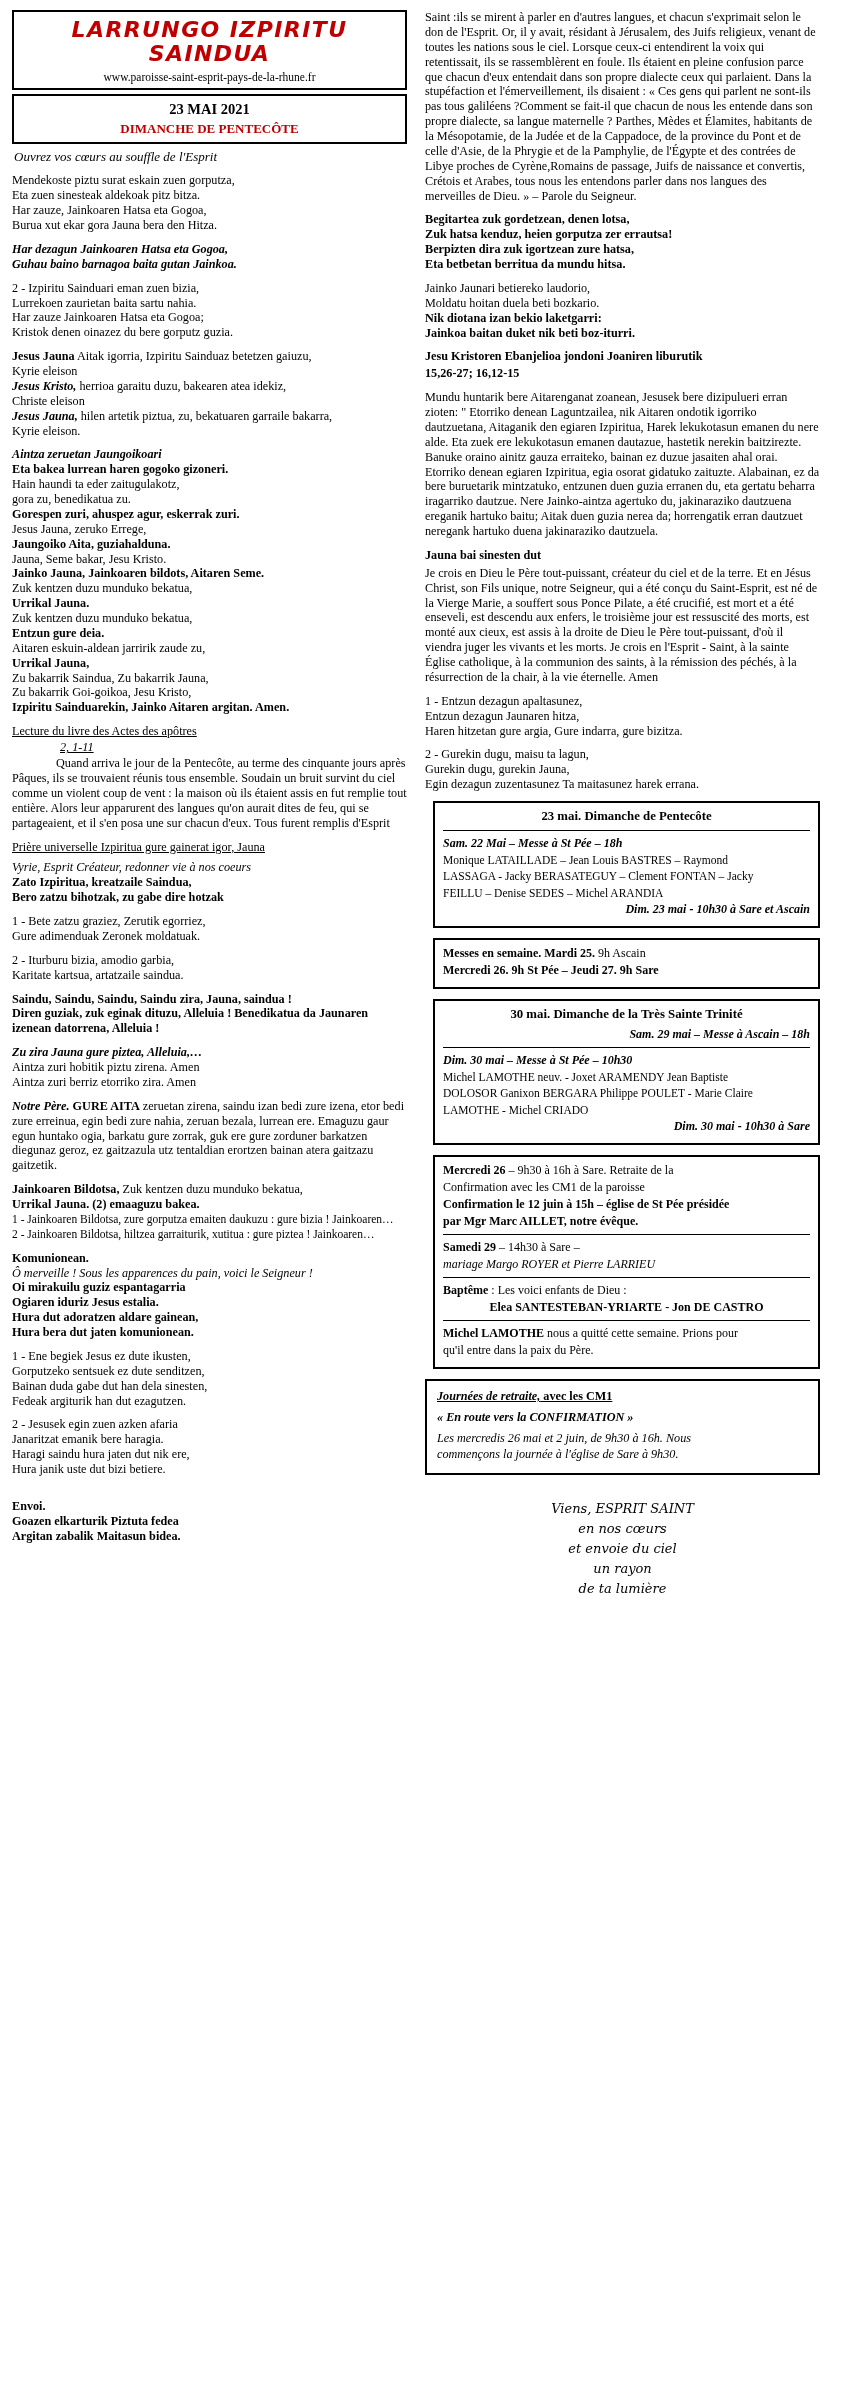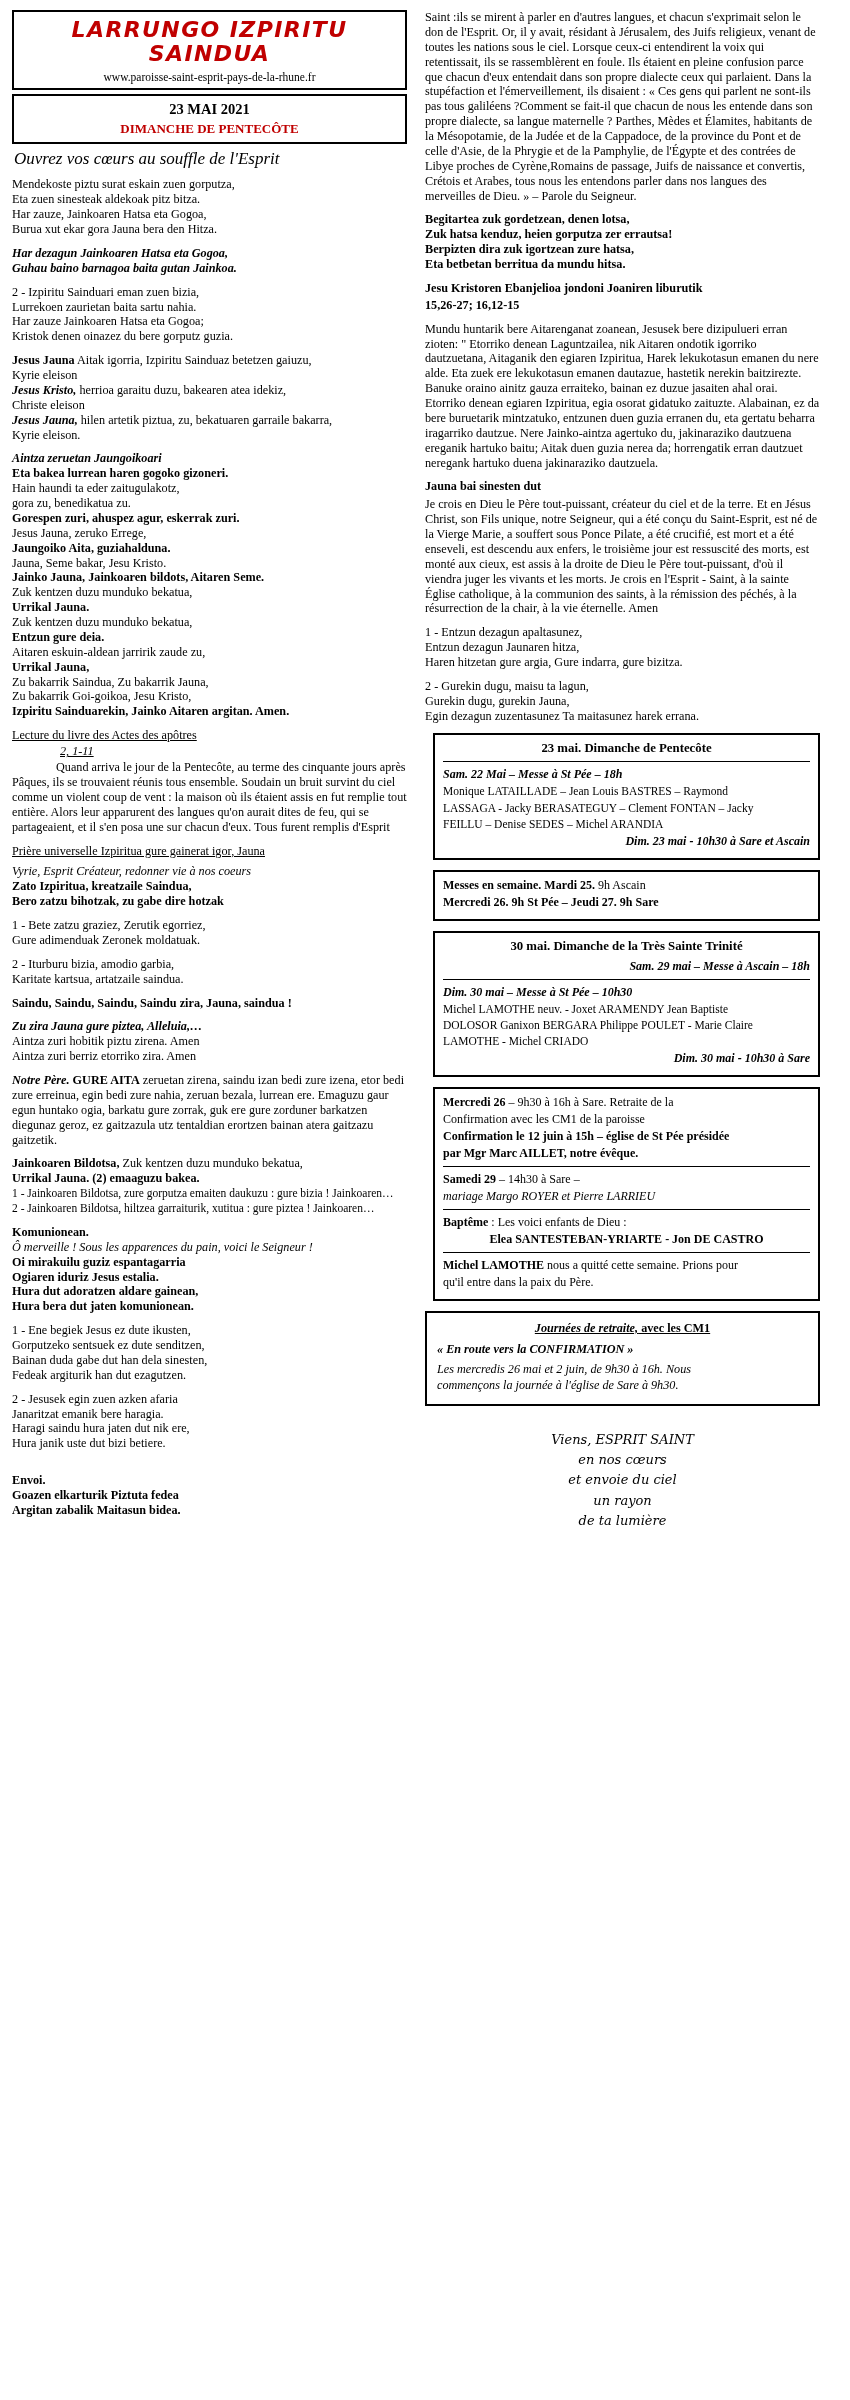--- a/index.html
+++ b/index.html
@@ -65,21 +65,21 @@
   .datebox .d2 {
     font-weight: bold;
     font-size: 13px;
     color: #c00000;
     margin-top: 3px;
     font-family: "Liberation Serif", serif;
     text-align: center;
   }
   .subtitle-italic {
     font-style: italic;
-    font-size: 17px;
+    font-size: 13px;
     margin: 0 0 8px 2px;
   }
 
   
   p.t {
     margin: 0 0 9px 0;
     font-size: 12.2px;
     line-height: 1.22;
     text-align: left;
   }
@@ -127,21 +127,21 @@
     line-height: 1.55;
     margin-top: 24px;
   }
   .box-final {
     border: 2px solid #000;
     padding: 8px 10px 10px 10px;
     margin-bottom: 10px;
     font-size: 12.2px;
     line-height: 1.3;
   }
-  .box-final .box-title { text-align: center; font-weight: bold; text-decoration: underline; margin-bottom: 5px;}
+  .box-final .box-title { text-align: left; font-weight: bold; text-decoration: underline; margin-bottom: 5px;}
   .small { font-size: 11.5px; }
 </style>
 </head>
 <body>
 
 <div class="page">
 
   <div class="col col-left">
 
     <div class="masthead">
@@ -224,20 +224,21 @@
       <span>Gure adimenduak Zeronek moldatuak.</span>
     </p>
 
     <p class="t">
       <span>2 - Iturburu bizia, amodio garbia,</span><br>
       <span>Karitate kartsua, artatzaile saindua.</span>
     </p>
 
     <p class="t b">
       <span>Saindu, Saindu, Saindu, Saindu zira, Jauna, saindua !</span><br>
+      <span>Diren guziak, zuk eginak dituzu, Alleluia ! Benedikatua da Jaunaren izenean datorrena, Alleluia !</span>
     </p>
 
     <p class="t">
       <span class="bi">Zu zira Jauna gure piztea, Alleluia,…</span><br>
       <span>Aintza zuri hobitik piztu zirena. Amen</span><br>
       <span>Aintza zuri berriz etorriko zira. Amen</span>
     </p>
 
     <p class="t just">
       <span class="bi">Notre Père. </span><span class="b" style="font-variant:small-caps;">GURE AITA</span><span> zeruetan zirena, saindu izan bedi zure izena, etor bedi zure erreinua, egin bedi zure nahia, zeruan bezala, lurrean ere. Emaguzu gaur egun huntako ogia, barkatu gure zorrak, guk ere gure zorduner barkatzen diegunaz geroz, ez gaitzazula utz tentaldian erortzen bainan atera gaitzazu gaitzetik.</span>
@@ -286,20 +287,26 @@
     <p class="t just">Saint :ils se mirent à parler en d'autres langues, et chacun s'exprimait selon le don de l'Esprit. Or, il y avait, résidant à Jérusalem, des Juifs religieux, venant de toutes les nations sous le ciel. Lorsque ceux-ci entendirent la voix qui retentissait, ils se rassemblèrent en foule. Ils étaient en pleine confusion parce que chacun d'eux entendait dans son propre dialecte ceux qui parlaient. Dans la stupéfaction et l'émerveillement, ils disaient : « Ces gens qui parlent ne sont-ils pas tous galiléens ?Comment se fait-il que chacun de nous les entende dans son propre dialecte, sa langue maternelle ? Parthes, Mèdes et Élamites, habitants de la Mésopotamie, de la Judée et de la Cappadoce, de la province du Pont et de celle d'Asie, de la Phrygie et de la Pamphylie, de l'Égypte et des contrées de Libye proches de Cyrène,Romains de passage, Juifs de naissance et convertis, Crétois et Arabes, tous nous les entendons parler dans nos langues des merveilles de Dieu. » – Parole du Seigneur.</p>
 
 
     <p class="t">
       <span class="b">Begitartea zuk gordetzean, denen lotsa,</span><br>
       <span class="b">Zuk hatsa kenduz, heien gorputza zer errautsa!</span><br>
       <span class="b">Berpizten dira zuk igortzean zure hatsa,</span><br>
       <span class="b">Eta betbetan berritua da mundu hitsa.</span>
     </p>
 
+    <p class="t">
+      <span>Jainko Jaunari betiereko laudorio,</span><br>
+      <span>Moldatu hoitan duela beti bozkario.</span><br>
+      <span class="b">Nik diotana izan bekio laketgarri:</span><br>
+      <span class="b">Jainkoa baitan duket nik beti boz-iturri.</span>
+    </p>
 
     <p class="t tight b">Jesu Kristoren Ebanjelioa jondoni Joaniren liburutik</p>
     <p class="t b">15,26-27; 16,12-15</p>
     <p class="t just">Mundu huntarik bere Aitarenganat zoanean, Jesusek bere dizipulueri erran zioten: " Etorriko denean Laguntzailea, nik Aitaren ondotik igorriko dautzuetana, Aitaganik den egiaren Izpiritua, Harek lekukotasun emanen du nere alde.  Eta zuek ere lekukotasun emanen dautazue, hastetik nerekin baitzirezte. Banuke oraino ainitz gauza erraiteko, bainan ez duzue jasaiten ahal orai. Etorriko denean egiaren Izpiritua, egia osorat gidatuko zaituzte. Alabainan, ez da bere buruetarik mintzatuko, entzunen duen guzia erranen du, eta gertatu beharra iragarriko dautzue. Nere Jainko-aintza agertuko du, jakinaraziko dautzuena ereganik hartuko baitu; Aitak duen guzia nerea da; horrengatik erran dautzuet neregank hartuko duena jakinaraziko dautzuela.</p>
 
     <p class="t b" style="margin-bottom:3px;">Jauna bai sinesten dut</p>
     <p class="t just small">Je crois en Dieu le Père tout-puissant, créateur du ciel et de la terre. Et en Jésus Christ, son Fils unique, notre Seigneur, qui a été conçu du Saint-Esprit, est né de la Vierge Marie, a souffert sous Ponce Pilate, a été crucifié, est mort et a été enseveli, est descendu aux enfers, le troisième jour est ressuscité des morts, est monté aux cieux, est assis à la droite de Dieu le Père tout-puissant, d'où il viendra juger les vivants et les morts. Je crois en l'Esprit - Saint, à la sainte Église catholique, à la communion des saints, à la rémission des péchés, à la résurrection de la chair, à la vie éternelle. Amen</p>
 
     <p class="t">
       <span>1 - Entzun dezagun apaltasunez,</span><br>

